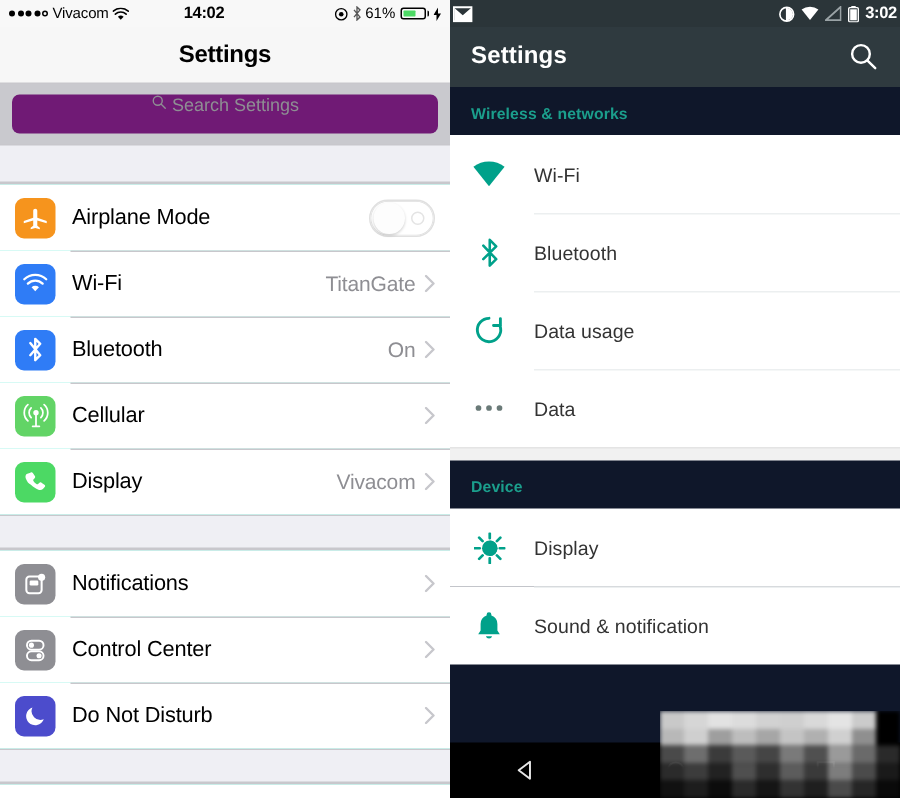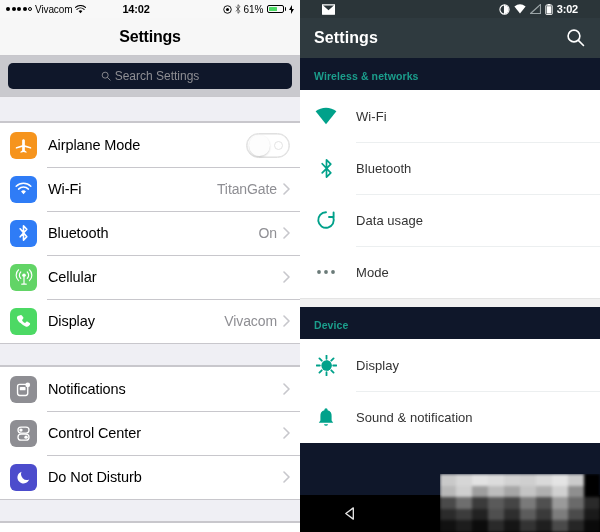--- a/index.html
+++ b/index.html
@@ -35,22 +35,22 @@
   .pct { font-size:10px; font-weight:normal; }
 
   .ios-nav {
     height:38px; background:#f7f7f7; display:flex; align-items:center;
     justify-content:center; border-bottom:0.5px solid #c8c7cc;
   }
   .ios-nav-title { font-size:16px; font-weight:bold; color:#000; letter-spacing:-0.2px; }
 
   .ios-searchwrap { background:#c9c9ce; padding:7px 8px 7px; }
   .ios-search {
-    height:26px; background:#0f172a; border-radius:5px; display:flex;
-    align-items:center; justify-content:center; gap:4px;
+    height:26px; background:#701a75; border-radius:5px; display:flex;
+    justify-content:center; gap:4px;
   }
   .ios-search .sicon { width:10px; height:10px; color:#8e8e93; display:block; }
   .ios-search .splaceholder { font-size:12px; color:#8e8e93; }
 
   .ios-scroll { height:443px; overflow:hidden; background:#efeff4; }
   .ios-gap { height:22px; background:#efeff4; border-bottom:0.5px solid #c8c7cc; }
   .ios-gap.first { height:26px; border-top:0.5px solid #c8c7cc; }
   .ios-group { background:#5eead4; border-top:0.5px solid #c8c7cc; border-bottom:0.5px solid #c8c7cc; }
   .ios-row {
     height:44px; display:flex; align-items:center; padding-left:10px;
@@ -80,21 +80,21 @@
   }
   .ios-toggle .ring {
     position:absolute; top:7px; right:6px; width:9px; height:9px;
     border:1px solid #e4e4e4; border-radius:50%;
   }
 
   
   .android { width:300px; height:532px; background:#fff; position:relative; overflow:hidden; }
   .and-status {
     height:18px; background:#2b3539; display:flex; align-items:center;
-    padding:0 22px; color:#fff; font-size:10px;text-align:center;
+    padding:0 2px; color:#fff; font-size:10px;text-align:center;
   }
   .and-status .left { flex:1; display:flex; align-items:center; }
   .and-status .right { display:flex; align-items:center; gap:4px; }
   .and-clock { font-size:11px; font-weight:bold; letter-spacing:-0.2px; }
   .glyph { display:block; }
 
   .and-toolbar {
     height:40px; background:#2f3a3f; display:flex; align-items:center;
     justify-content:space-between; padding:0 14px;
   }
@@ -442,21 +442,21 @@
       </div>
 
       <div class="and-row">
         <span class="and-icon">
           <svg width="20" height="6" viewBox="0 0 20 6">
             <circle cx="3" cy="3" r="1.9" fill="#6a7a78"></circle>
             <circle cx="10" cy="3" r="1.9" fill="#6a7a78"></circle>
             <circle cx="17" cy="3" r="1.9" fill="#6a7a78"></circle>
           </svg>
         </span>
-        <span class="and-label">Mode</span>
+        <span class="and-label">Data</span>
       </div>
 
       <div class="and-section-gap"></div>
 
       <div class="and-section-head">Device</div>
 
       <div class="and-row">
         <span class="and-icon">
           <svg width="21" height="21" viewBox="0 0 22 22">
             <circle cx="11" cy="11" r="5.4" fill="#00a18a"></circle>

